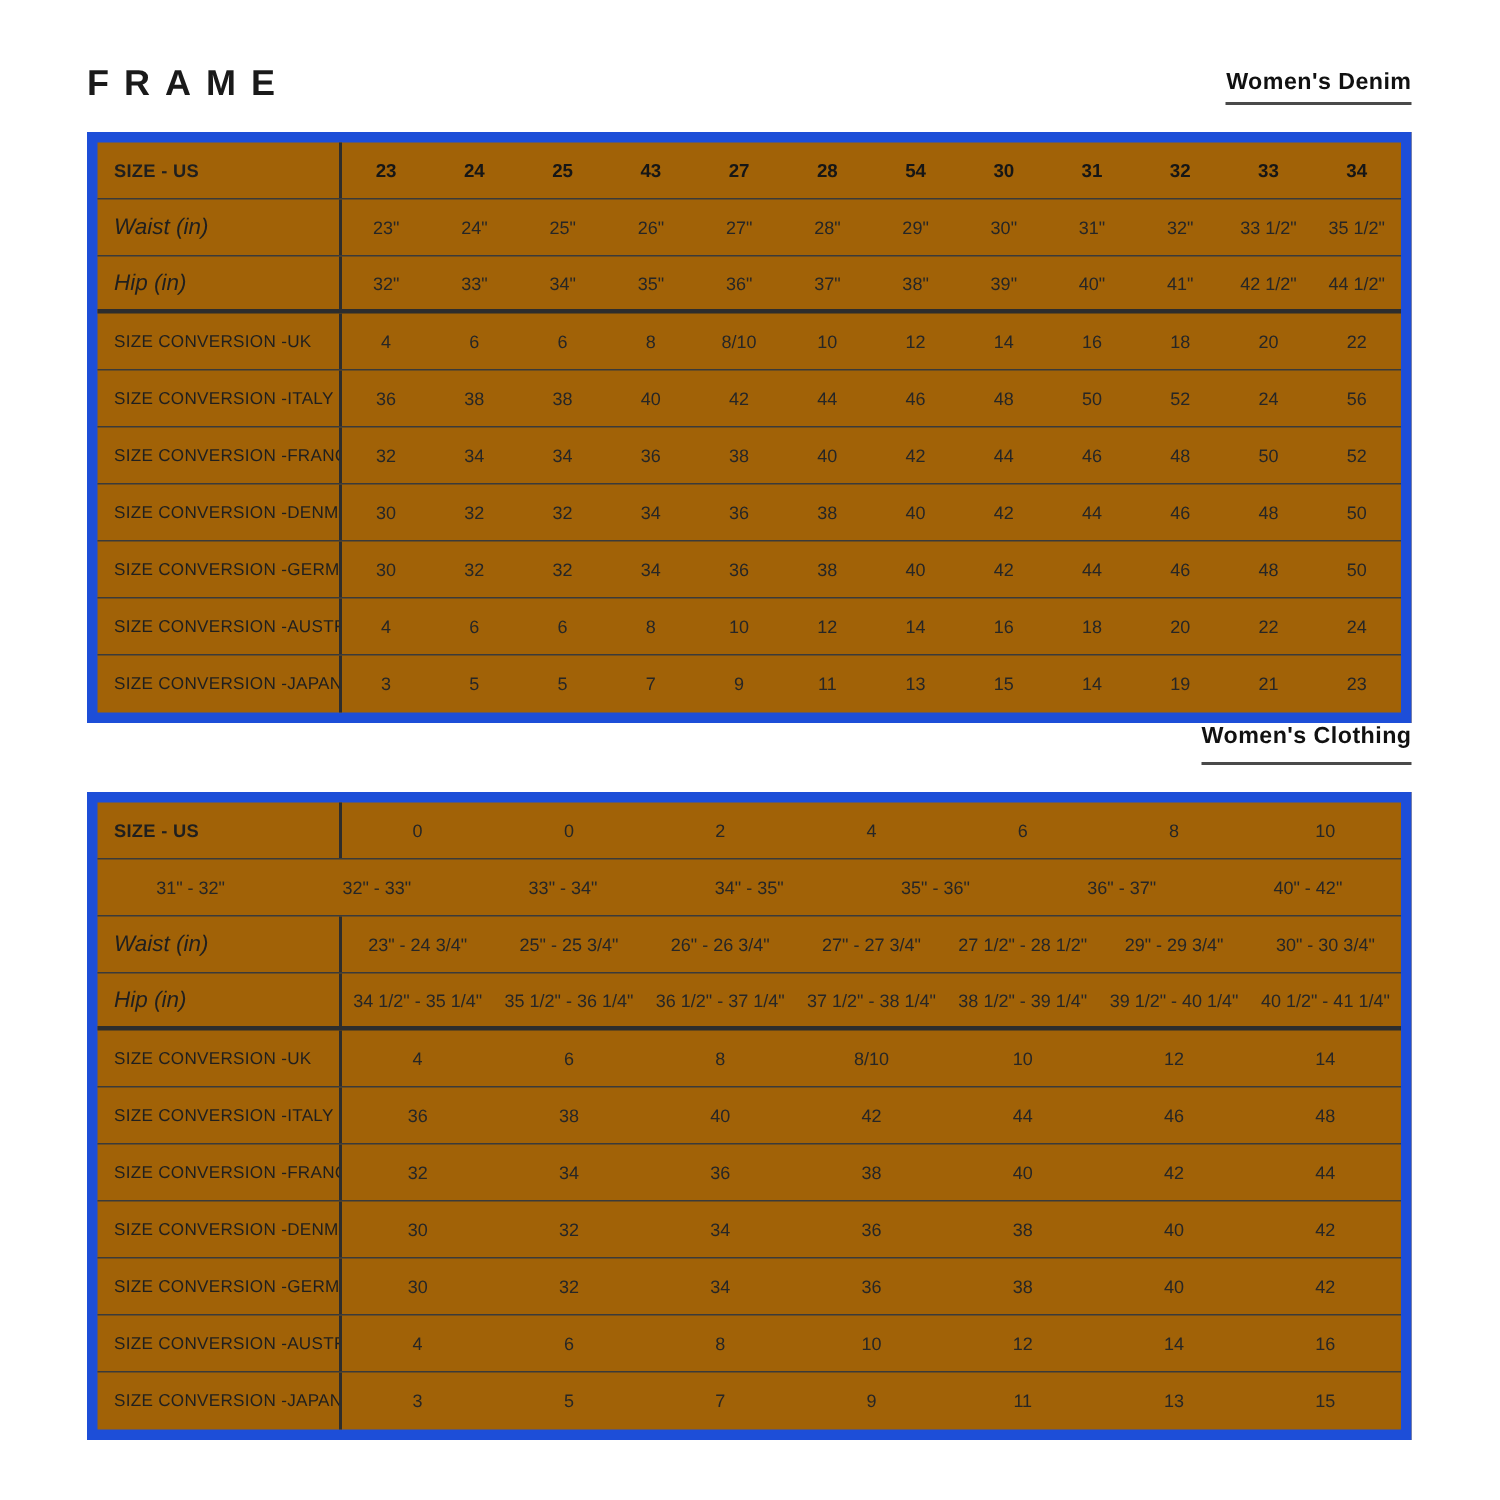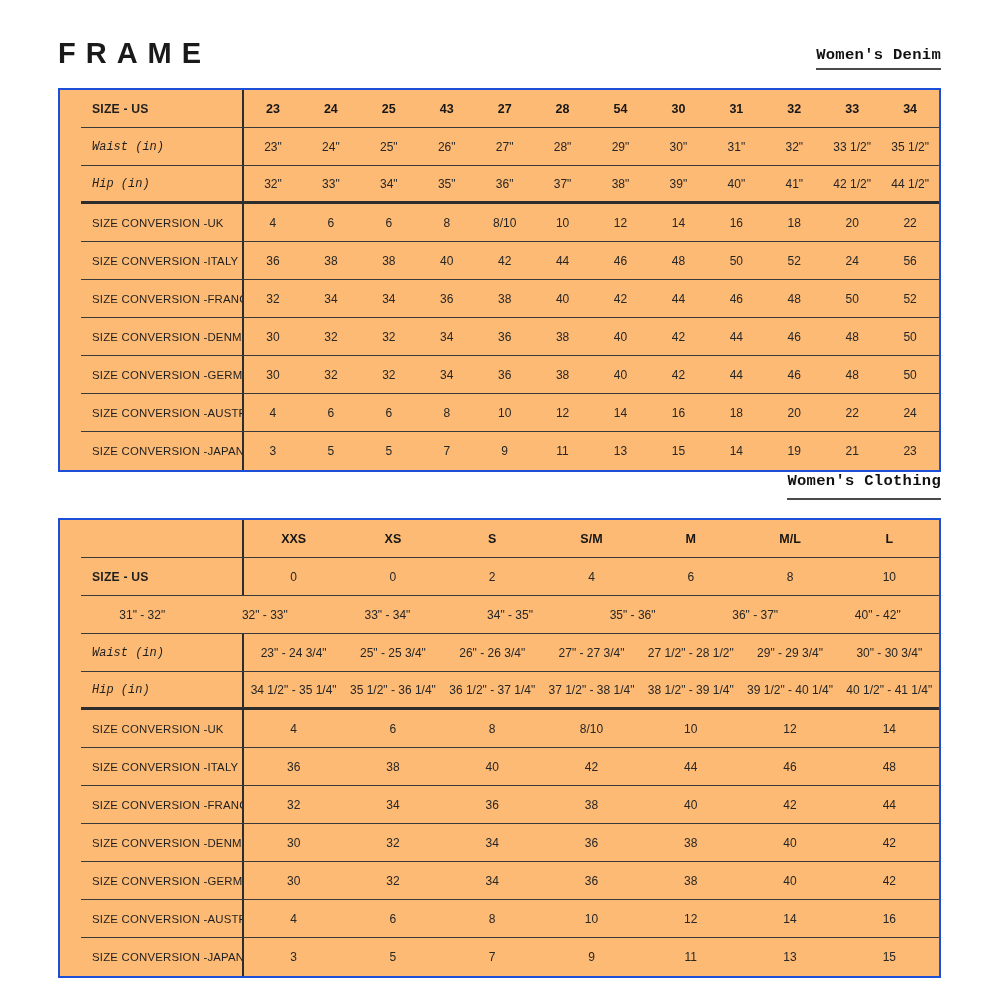--- a/index.html
+++ b/index.html
@@ -9,35 +9,34 @@
     color:#1d1d1d;
     -webkit-font-smoothing:antialiased;
   }
   .page { padding:30px 59px 0 58px; box-sizing:border-box; }
 
   .header-bar {
     display:flex; justify-content:space-between; align-items:flex-end;
     height:40px;
   }
   .brand {
-    font-size:29px; font-weight:bold; letter-spacing:10px; color:#1a1a1a;
+    font-size:24px; font-weight:bold; letter-spacing:10px; color:#1a1a1a;
   }
   .section-title {
     font-size:15.5px; font-weight:bold; letter-spacing:0.3px; color:#111;
-    border-bottom:2px solid #4a4a4a; padding-bottom:4px;font-family:Liberation Mono, monospace;
+    border-bottom:2px solid #4a4a4a; padding-bottom:4px;
   }
   .section-heading-row {
     display:flex; justify-content:flex-end; height:28px;
   }
 
   .size-table {
-    border:2px solid #1d4ed8;
+    border:7px solid #1d4ed8;
     margin-top:18px;
-    background:#fdba74;
-    padding-left:21px;
+    background:#a16207;
   }
   .t-row {
     display:flex; height:38px;
     border-bottom:1px solid #3a3a3a;
     box-sizing:border-box;
   }
   .t-row:last-child { border-bottom:none; }
   .t-row.thick { border-bottom-width:3px; border-bottom-color:#2d2d2d;justify-content:space-between; }
 
   .label-cell {
@@ -48,21 +47,21 @@
     font-size:11.8px; letter-spacing:0.2px; color:#1f1f1f;
     white-space:nowrap; overflow:hidden;
   }
   .cell {
     flex:1 1 0; display:flex; align-items:center; justify-content:center;
     font-size:12px; color:#262626; white-space:nowrap;
   }
   .t-row.header .cell { font-weight:bold; font-size:12.5px; color:#161616; }
   .t-row.header .label-cell { font-weight:bold; font-size:12.2px; }
   .t-row.size-us .label-cell { font-weight:bold; font-size:12.2px; }
-  .t-row.measurement .label-cell { font-style:italic; font-size:12px; letter-spacing:0;font-family:Liberation Mono, monospace; }
+  .t-row.measurement .label-cell { font-style:italic; font-size:15px; letter-spacing:0; }
   .t-row.conversion .label-cell { font-size:11.4px; }
 </style>
 </head>
 <body>
 
 <div class="page">
 
   <div class="header-bar">
     <div class="brand">FRAME</div>
     <div class="section-title">Women's Denim</div>
@@ -219,30 +218,20 @@
         <div class="cell">21</div>
         <div class="cell">23</div>
       </div>
     </div>
 
   <div class="section-heading-row">
     <div class="section-title">Women's Clothing</div>
   </div>
 
   <div class="size-table">
-      <div class="t-row header">
-        <div class="label-cell"></div>
-        <div class="cell">XXS</div>
-        <div class="cell">XS</div>
-        <div class="cell">S</div>
-        <div class="cell">S/M</div>
-        <div class="cell">M</div>
-        <div class="cell">M/L</div>
-        <div class="cell">L</div>
-      </div>
       <div class="t-row size-us">
         <div class="label-cell">SIZE - US</div>
         <div class="cell">0</div>
         <div class="cell">0</div>
         <div class="cell">2</div>
         <div class="cell">4</div>
         <div class="cell">6</div>
         <div class="cell">8</div>
         <div class="cell">10</div>
       </div>

